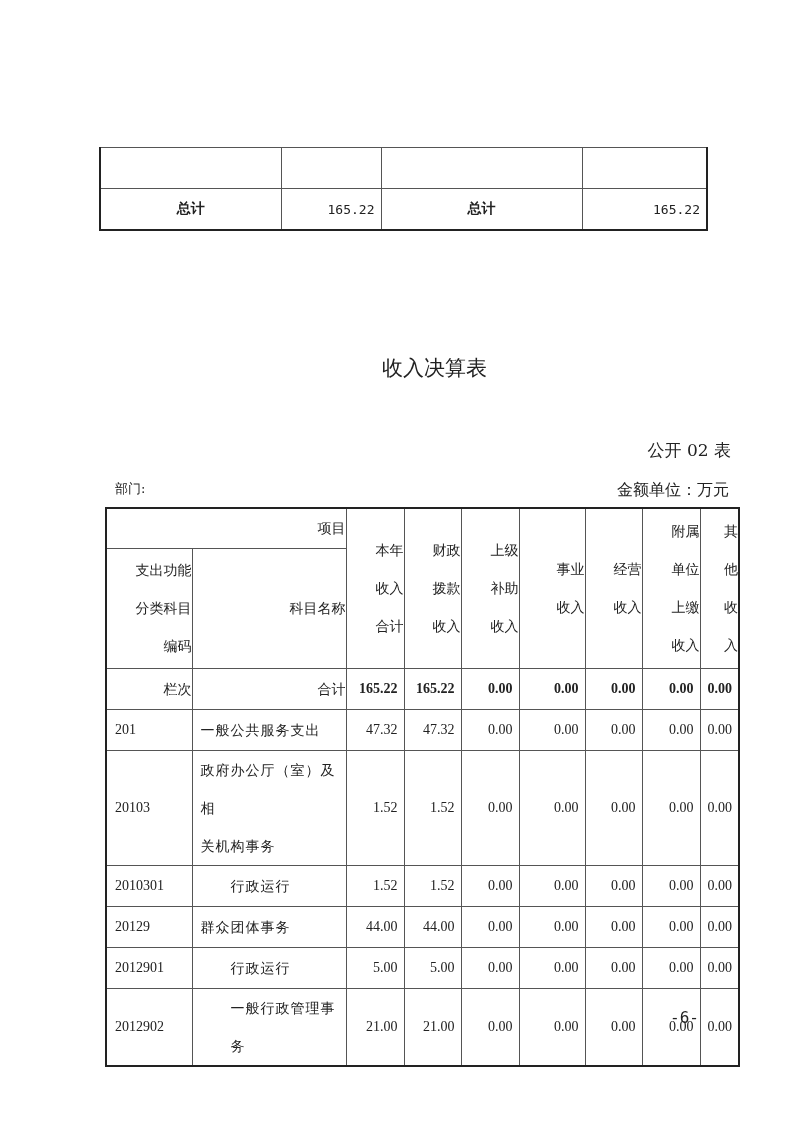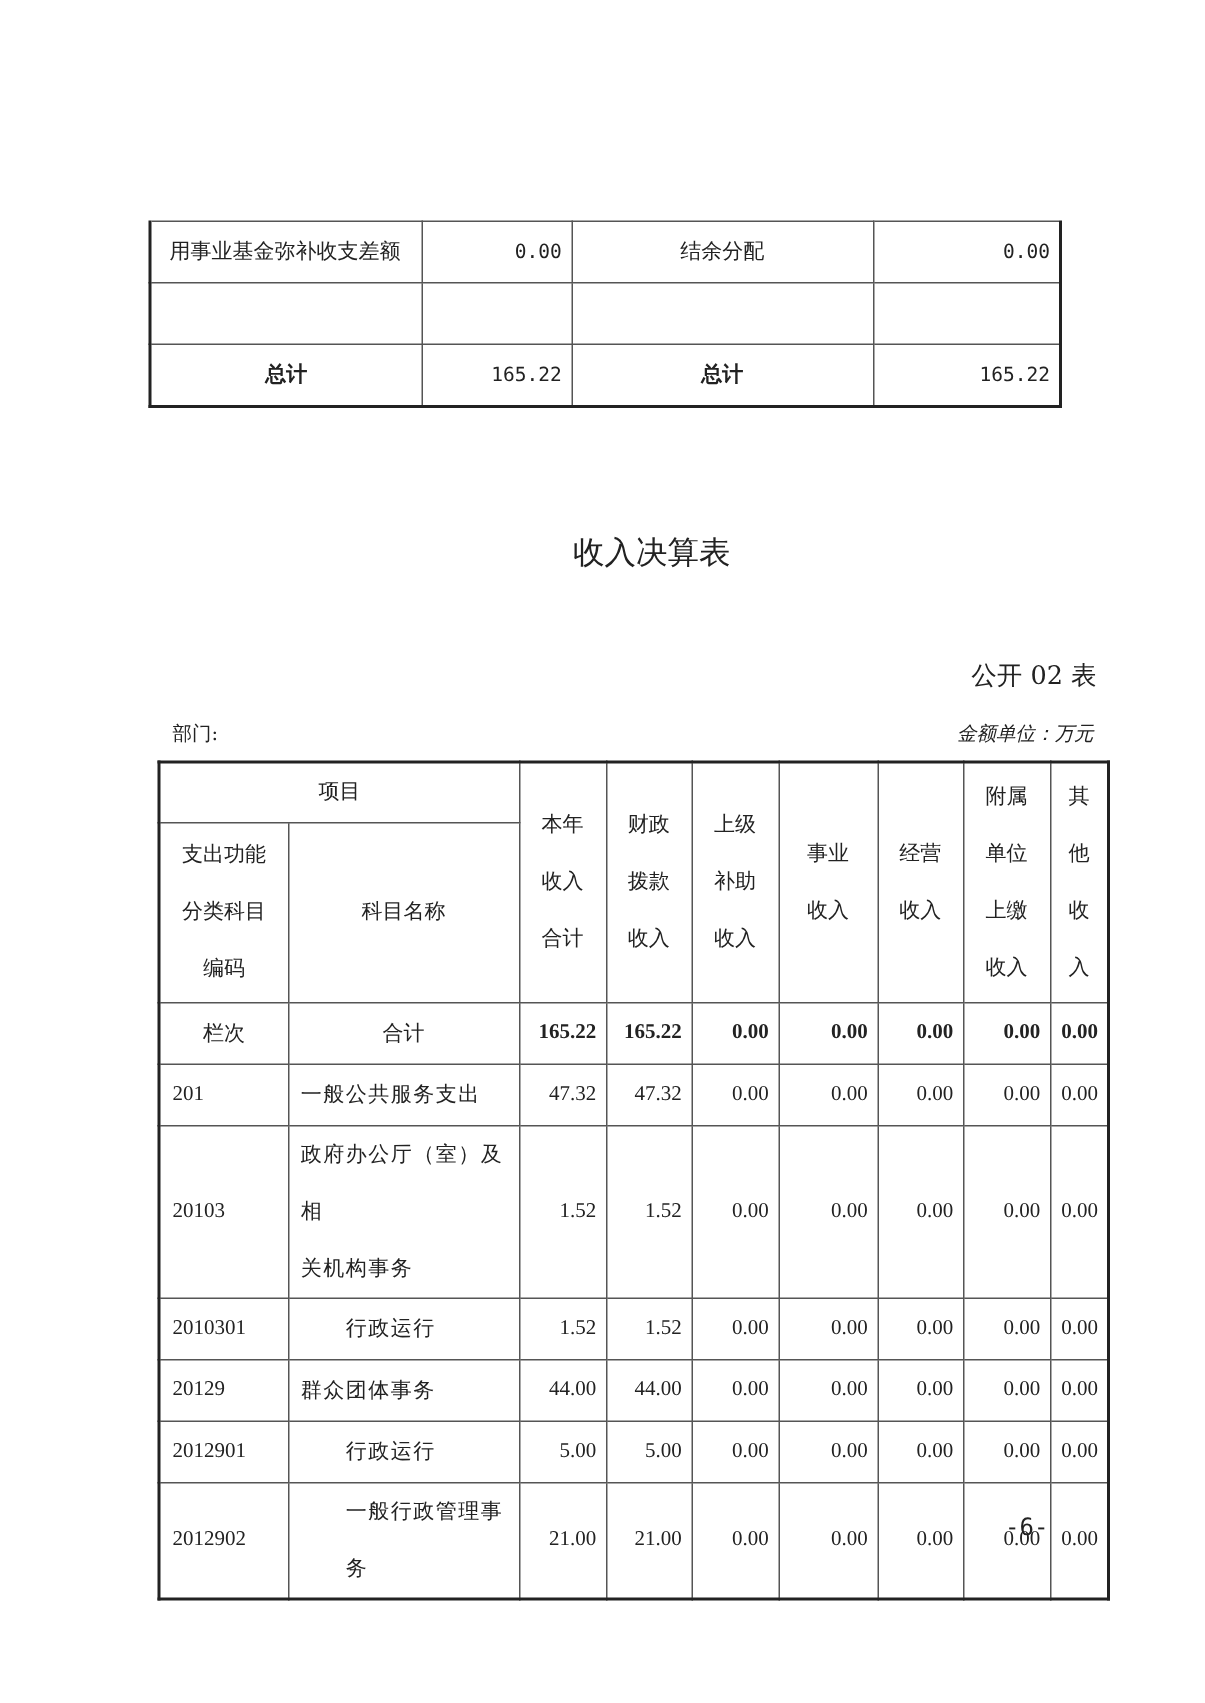--- a/index.html
+++ b/index.html
@@ -11,48 +11,42 @@
   
   #top-table { left:99px; top:147px; width:607px; border:2px solid #222; border-top:1px solid #555; }
   #top-table td { height:40px; }
   .lbl-left { text-align:left; padding-left:12px !important; }
   .num-right { text-align:right; padding-right:6px !important; font-family:"DejaVu Sans Mono","Liberation Mono",monospace; font-size:13px; }
   .center { text-align:center; }
   .bold { font-weight:bold;margin-top:40px; }
   #title { left:0; width:803px; top:354px; text-align:center; font-size:21px; font-family:"DejaVu Sans","Liberation Sans",sans-serif;padding-left:33px; }
   #form-no { right:72px; top:439px; font-size:17px; }
   #dept { left:115px; top:480px; font-size:13px; }
-  #unit { right:74px; top:480px; font-size:13px;font-style:italic; }
+  #unit { right:74px; top:480px; font-size:16px; }
   #main-table { left:105px; top:507px; width:635px; border:2px solid #222; }
   #main-table td { font-size:14px; line-height:38px; }
-  #main-table .hd { text-align:center; vertical-align:middle; line-height:38px; }
+  #main-table .hd { text-align:right; vertical-align:middle; line-height:38px; }
   #main-table .num { text-align:right; padding-right:6px; font-family:"Liberation Serif","DejaVu Serif",serif; }
   #main-table .code { padding-left:8px; font-family:"Liberation Serif","DejaVu Serif",serif;margin-top:16px; }
   #main-table .name { padding-left:8px; letter-spacing:1px; }
   #main-table .indent { padding-left:38px; }
   .vtext { display:block; }
   #page-num { left:670px; top:1008px; font-size:16px; font-family:"DejaVu Sans Mono","Liberation Mono",monospace; }
 </style>
 </head>
 <body>
 
 <table id="top-table">
   <colgroup>
       <col style="width:181px">
       <col style="width:100px">
       <col style="width:201px">
       <col style="width:125px">
     </colgroup>
   <tbody>
-      <tr>
-    <td class="lbl-left">用事业基金弥补收支差额</td>
-    <td class="num-right">0.00</td>
-    <td class="center">结余分配</td>
-    <td class="num-right">0.00</td>
-  </tr>
   <tr>
     <td></td>
     <td></td>
     <td></td>
     <td></td>
   </tr>
   <tr>
     <td class="center bold">总计</td>
     <td class="num-right">165.22</td>
     <td class="center bold">总计</td>

